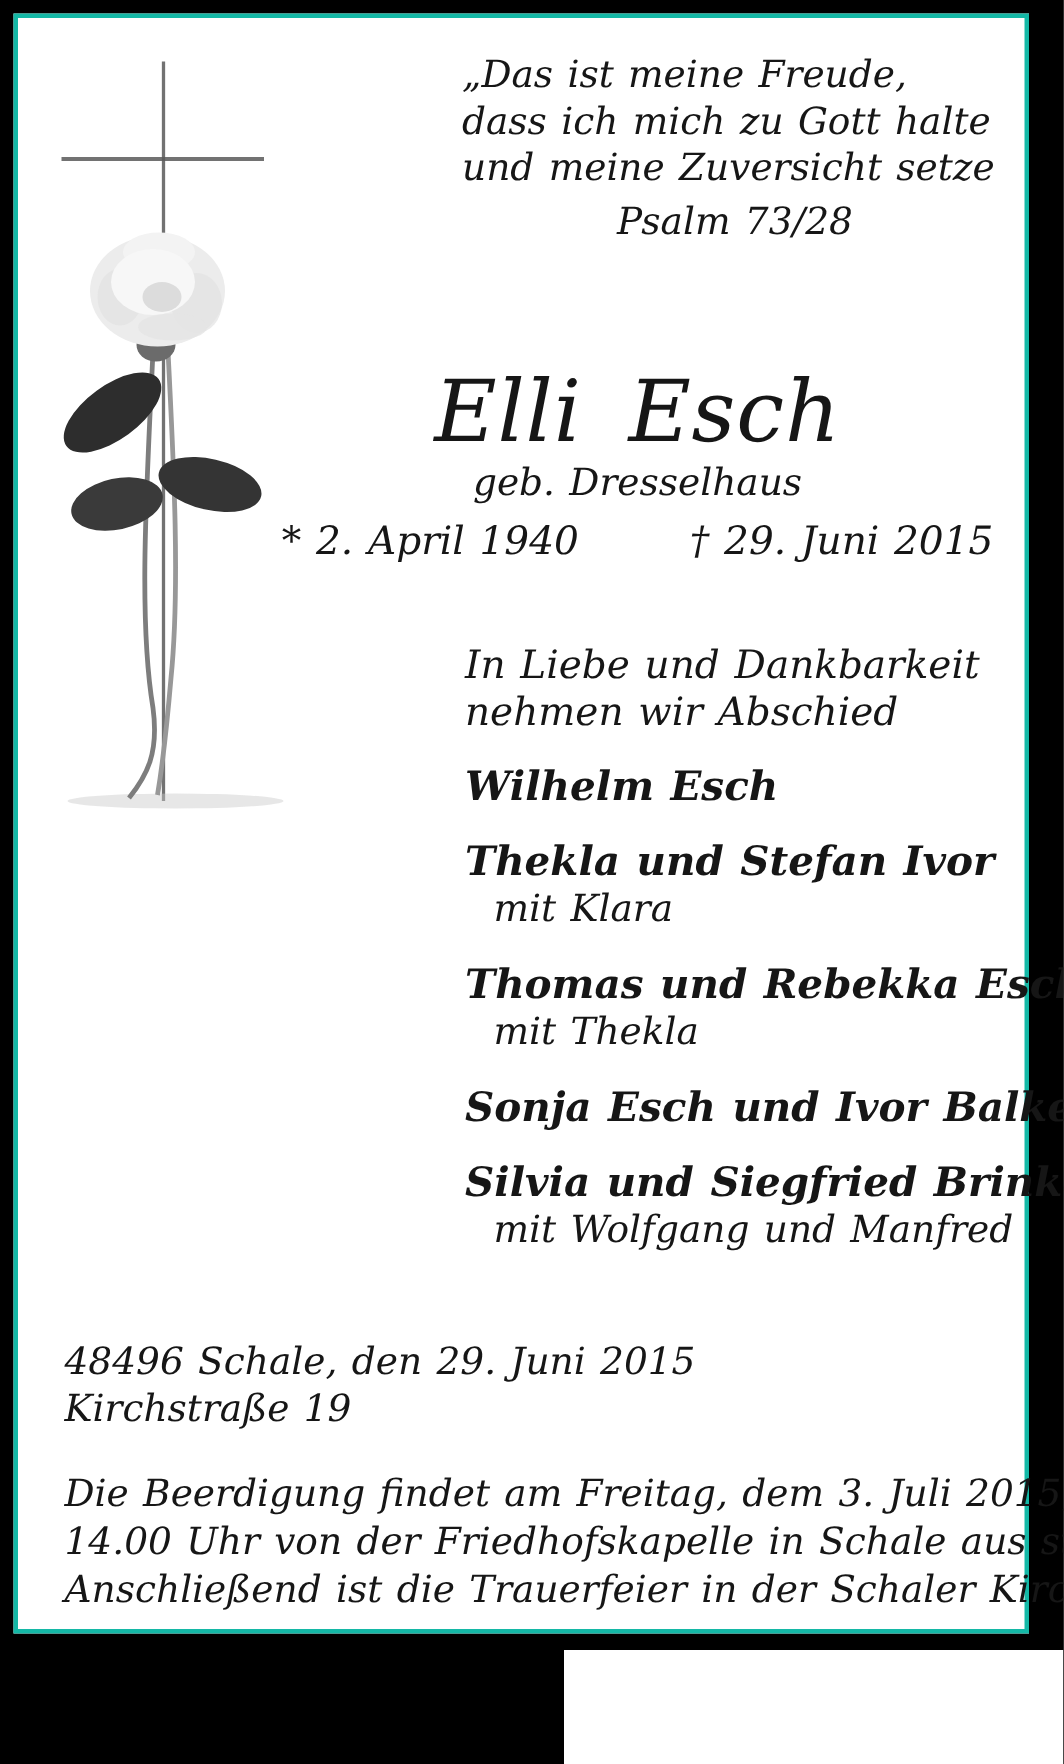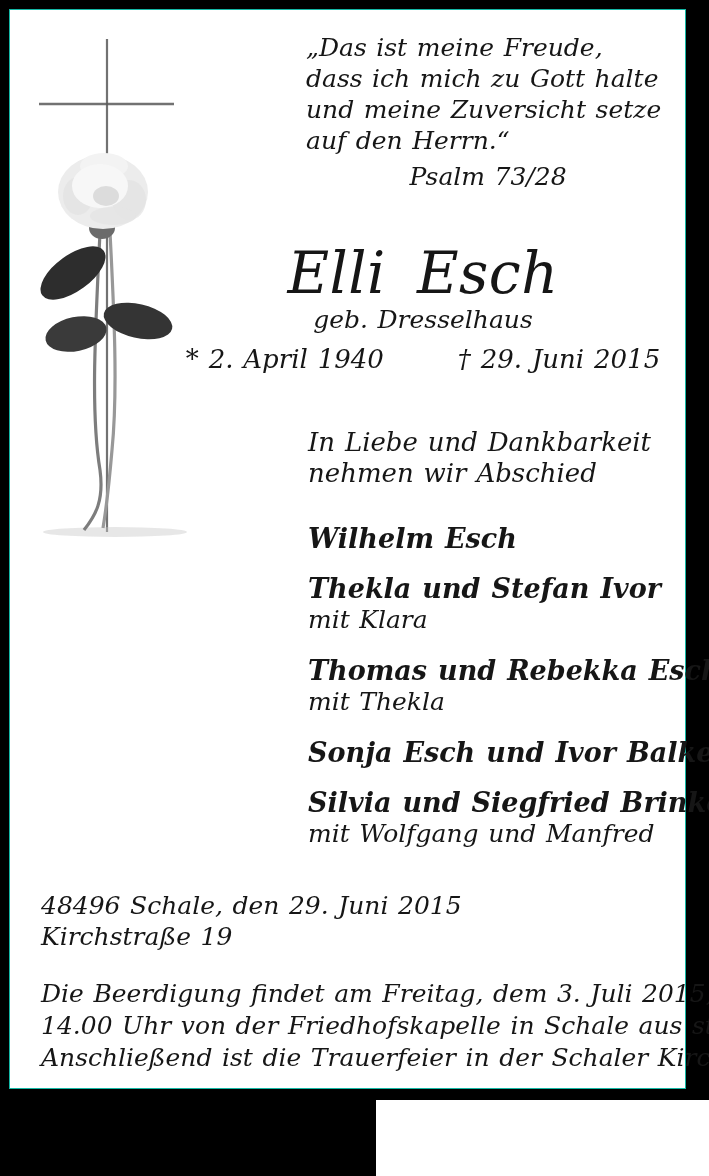--- a/index.html
+++ b/index.html
@@ -16,21 +16,21 @@
     font-family: "DejaVu Serif", serif;
     color: #161616;
   }
   .card {
     position: absolute;
     left: 9px;
     top: 9px;
     width: 677px;
     height: 1080px;
     background: #fff;
-    border: 1px solid #14b8a6;
+    border: 3px solid #14b8a6;
     box-sizing: border-box;
     font-style: italic;
     word-spacing: 0.10em;
   }
   .cross-rose {
     position: absolute;
     left: 10px;
     top: 10px;
     width: 200px;
     height: 530px;
@@ -87,27 +87,28 @@
     width: 380px;
   }
   .fam-name {
     font-size: 27px;
     line-height: 32px;
     font-weight: bold;
     margin-top: 18px;
     white-space: nowrap;
   }
   .fam-name:first-child {
-    margin-top: 16px;
+    margin-top: 0;
   }
   .fam-sub {
     font-size: 25px;
     line-height: 30px;
     margin-bottom: 20px;
     white-space: nowrap;
+    margin-left: 19px;
   }
   .address {
     position: absolute;
     left: 31px;
     top: 880px;
     font-size: 25px;
     line-height: 31px;
     white-space: nowrap;
   }
   .funeral {
@@ -155,21 +156,20 @@
       <ellipse cx="84" cy="146" rx="24" ry="13" fill="#f3f3f3"></ellipse>
       <ellipse cx="80" cy="166" rx="28" ry="22" fill="#f7f7f7"></ellipse>
       <ellipse cx="86" cy="176" rx="13" ry="10" fill="#dcdcdc"></ellipse>
       <ellipse cx="93" cy="196" rx="23" ry="9" fill="#e5e5e5" opacity="0.8"></ellipse>
     </svg>
 
     <div class="quote">
       <div>„Das ist meine Freude,</div>
       <div>dass ich mich zu Gott halte</div>
       <div>und meine Zuversicht setze</div>
-      <div>auf den Herrn.“</div>
       <div class="psalm">Psalm 73/28</div>
     </div>
 
     <div class="titleblock">
       <div class="deceased-name">Elli Esch</div>
       <div class="maiden">geb. Dresselhaus</div>
       <div class="dates">
         <span>* 2. April 1940</span><span class="death">† 29. Juni 2015</span>
       </div>
     </div>

